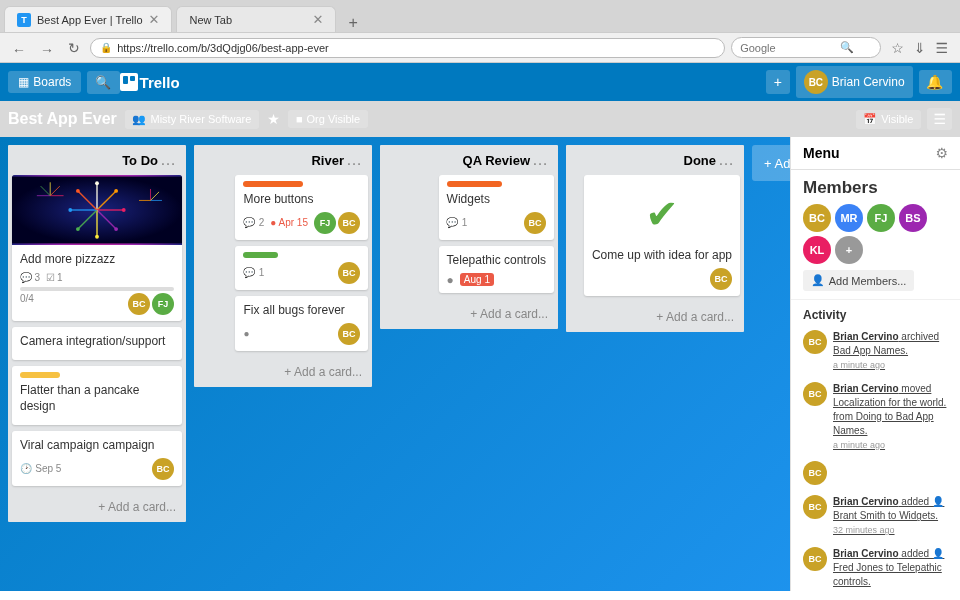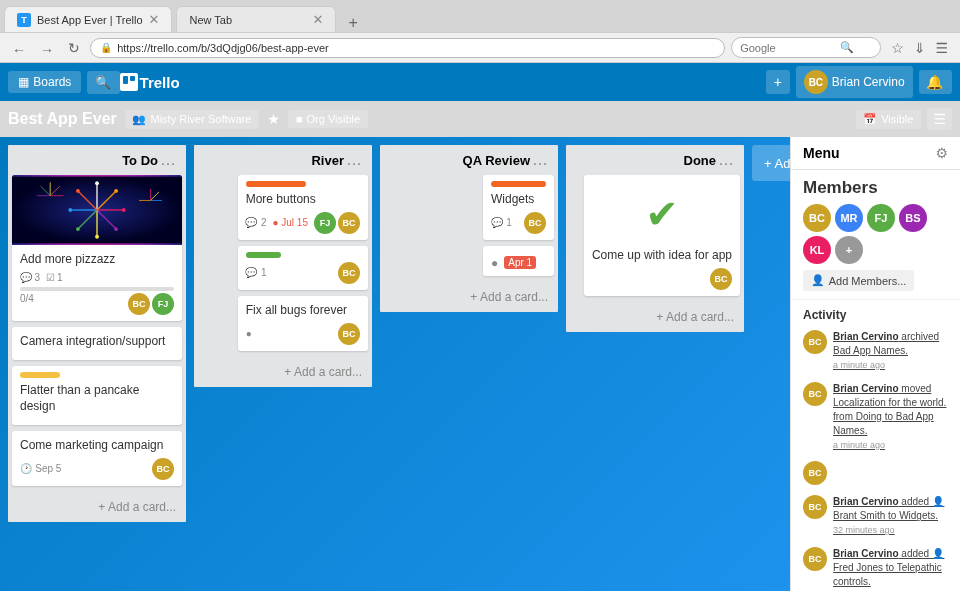--- a/index.html
+++ b/index.html
@@ -276,21 +276,21 @@
           </div>
 
           <div class="card">
             <div style="display:flex;gap:4px;margin-bottom:4px;">
               <div class="card-label color-yellow" style="width:40px;"></div>
             </div>
             <div class="card-title">Flatter than a pancake design</div>
           </div>
 
           <div class="card">
-            <div class="card-title">Come marketing campaign</div>
+            <div class="card-title">Viral campaign campaign</div>
             <div class="card-meta">
               <span class="card-badge">🕑 Sep 5</span>
               <div class="card-members" style="margin-left:auto;">
                 <div class="member-avatar" style="background:#C9A227;">BC</div>
               </div>
             </div>
           </div>
         </div>
         <div class="list-footer">
           <button class="add-card-btn">+ Add a card...</button>
@@ -304,21 +304,21 @@
         </div>
         <div class="list-cards">
 
           <div class="card">
             <div style="display:flex;gap:4px;margin-bottom:4px;">
               <div class="card-label color-orange" style="width:60px;"></div>
             </div>
             <div class="card-title">More buttons</div>
             <div class="card-meta">
               <span class="card-badge">💬 2</span>
-              <span class="card-badge" style="color:#eb5a46;">● Jul 15</span>
+              <span class="card-badge" style="color:#eb5a46;">● Apr 15</span>
               <div class="card-members" style="margin-left:auto;">
                 <div class="member-avatar" style="background:#5aac44;">FJ</div>
                 <div class="member-avatar" style="background:#C9A227;">BC</div>
               </div>
             </div>
           </div>
 
           <div class="card">
             <div style="display:flex;gap:4px;margin-bottom:4px;">
               <div class="card-label color-green" style="width:35px;"></div>
@@ -360,23 +360,24 @@
             <div class="card-title">Widgets</div>
             <div class="card-meta">
               <span class="card-badge">💬 1</span>
               <div class="card-members" style="margin-left:auto;">
                 <div class="member-avatar" style="background:#C9A227;">BC</div>
               </div>
             </div>
           </div>
 
           <div class="card">
+            <div class="card-title">Telepathic controls</div>
             <div class="card-meta">
               <span style="color:#888;">●</span>
-              <span class="date-badge">Apr 1</span>
+              <span class="date-badge">Aug 1</span>
             </div>
           </div>
         </div>
         <div class="list-footer">
           <button class="add-card-btn">+ Add a card...</button>
         </div>
       </div>
 
       <div class="list">
         <div class="list-header">

